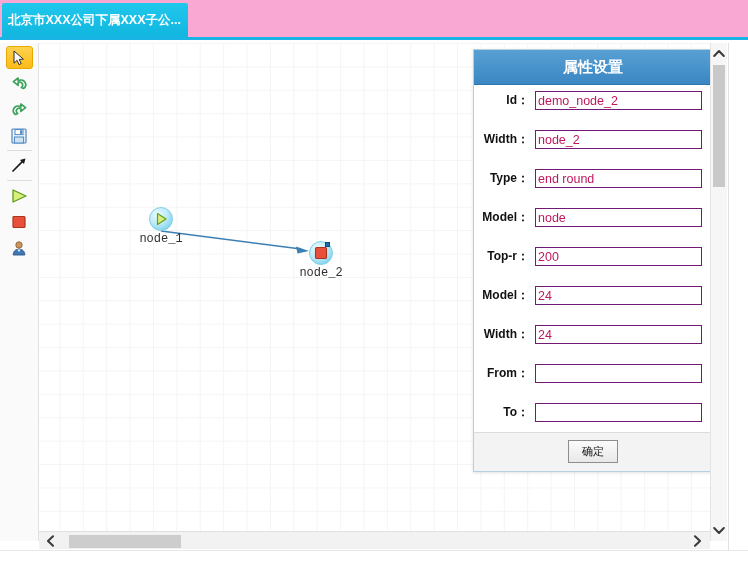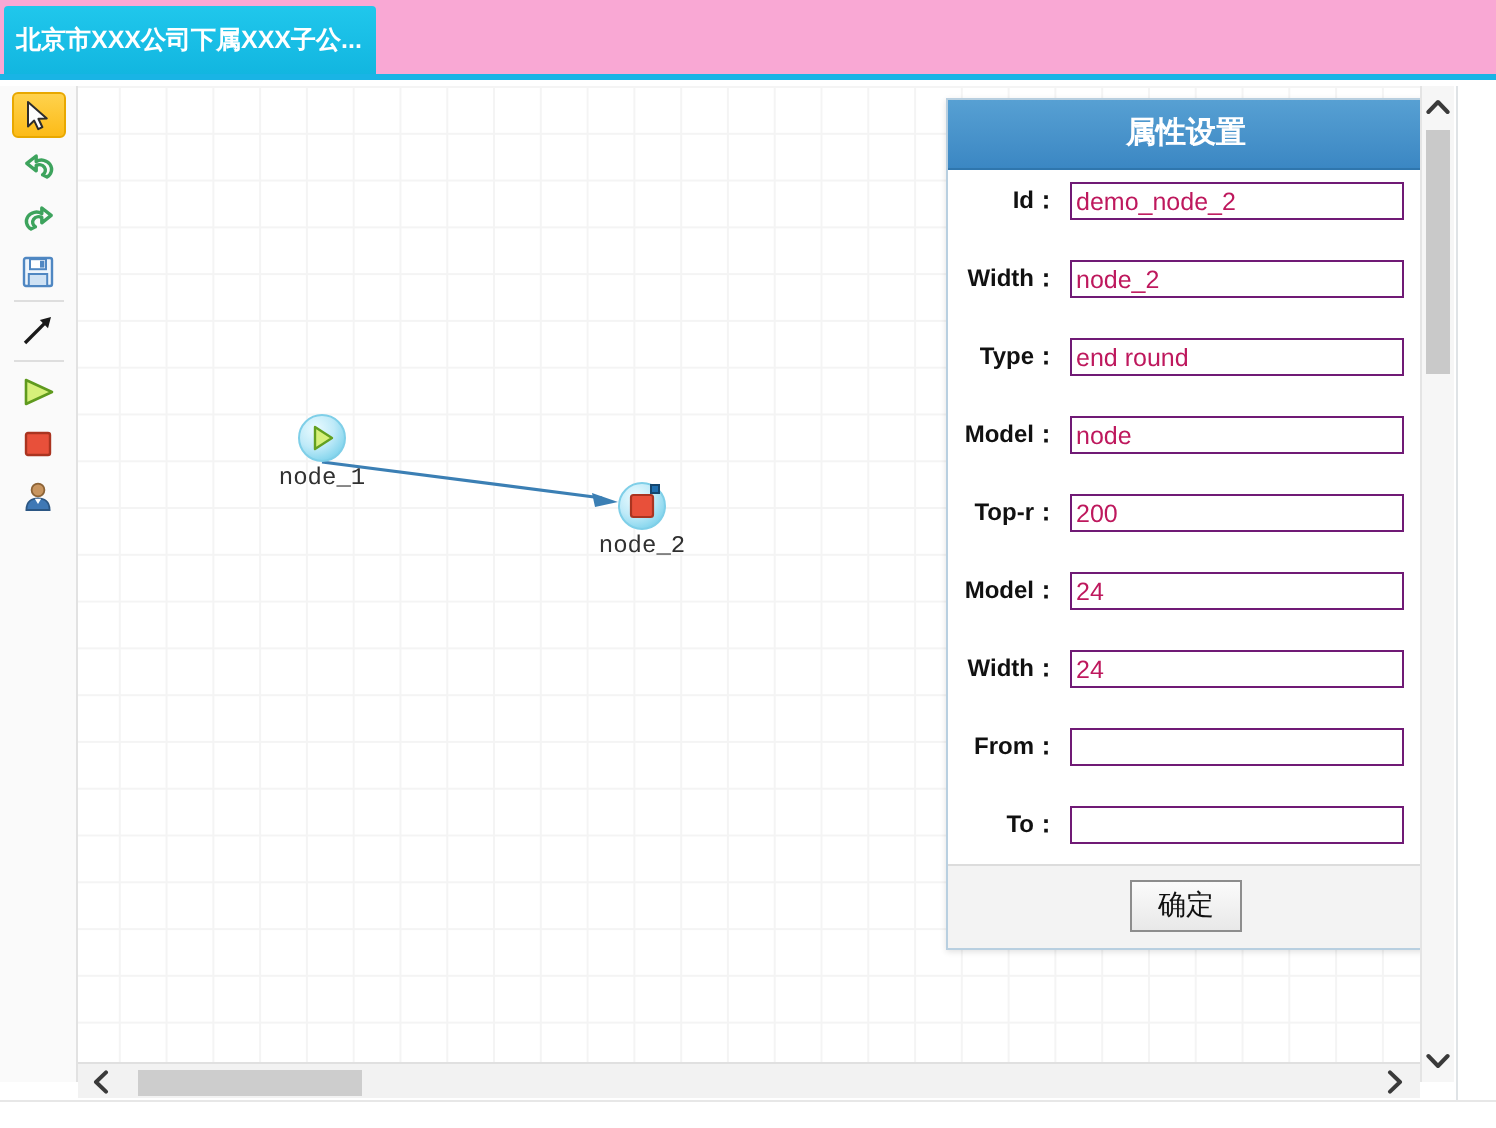--- a/index.html
+++ b/index.html
@@ -198,21 +198,21 @@
     outline: none;
   }
   #panel .panel-ft {
     border-top: 1px solid #dcdcdc;
     background: #f3f3f3;
     text-align: center;
     padding: 7px 0 8px 0;
   }
   #panel .panel-ft button {
     font-family: Liberation Mono, monospace;
-    font-size: 14px;
+    font-size: 11px;
     color: #111;
     padding: 3px 13px;
     background: linear-gradient(#fbfbfb, #e8e8e8);
     border: 1px solid #8d8d8d;
     cursor: pointer;
   }
 
   
   #vscroll {
     position: absolute;

